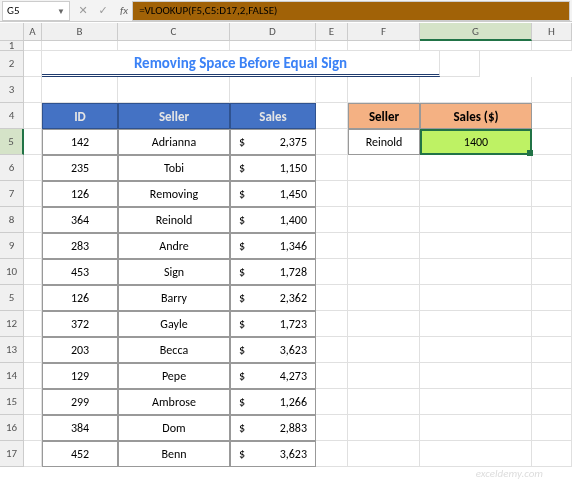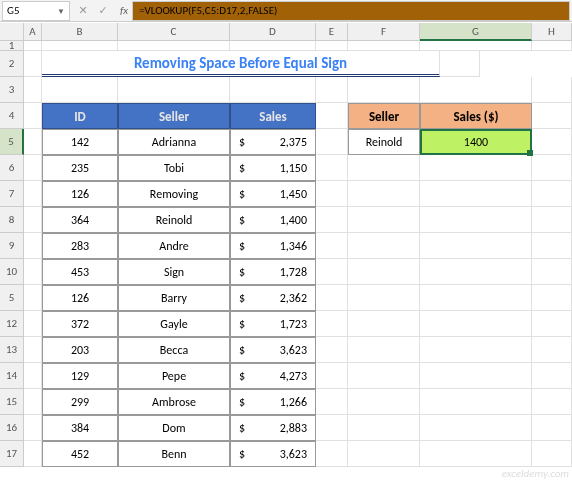--- a/index.html
+++ b/index.html
@@ -93,21 +93,21 @@
       font-size: 12px;
     }
     .lookup-result {
       background: #bef264;
       border: 2px solid #217346;
       justify-content: center;
       font-size: 12px;
       position: relative;
     }
     .fill-handle { position: absolute; right: -3px; bottom: -3px; width: 6px; height: 6px; background: #217346; }
-    .watermark { position: absolute; right: 3px; bottom: 20px; color: #ddd; font-size: 11px; font-style: italic; }
+    .watermark { position: absolute; right: 29px; bottom: 20px; color: #ddd; font-size: 11px; font-style: italic; }
   </style>
 </head>
 <body>
 
 <div class="name-box-row">
   <div class="name-box">
     <span>G5</span>
     <span class="name-box-dd">▼</span>
   </div>
   <div class="fb-icons">

